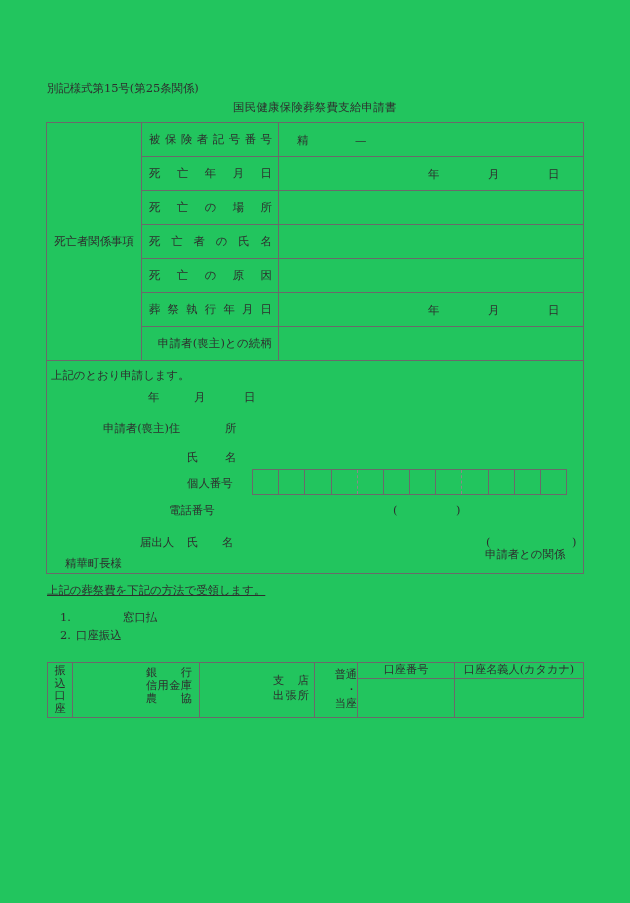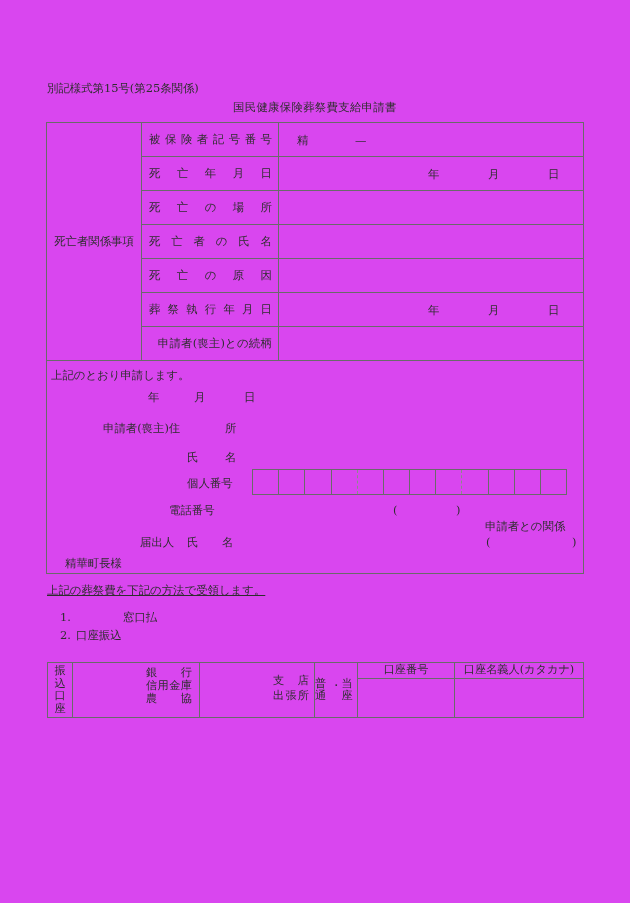--- a/index.html
+++ b/index.html
@@ -1,19 +1,19 @@
 <!DOCTYPE html>
 <html><head>
   <meta charset="utf-8">
   <style>
     html, body { margin: 0; padding: 0; background: #ffffff; }
     body { width: 630px; height: 903px; position: relative; overflow: hidden; }
     #page {
       position: absolute; left: 0; top: 0; width: 630px; height: 903px;
-      background: #d946ef; color: #2e2e2e;
+      background: #22c55e; color: #2e2e2e;
       font-family: "DejaVu Serif", "Liberation Serif", serif;
       font-size: 11.4px; line-height: 1;
     }
     .abs { position: absolute; white-space: nowrap; line-height: 12px; }
 
     
     #main-table {
       position: absolute; left: 46px; top: 122px;
       border-collapse: collapse; table-layout: fixed;
       width: 538px;
@@ -56,21 +56,21 @@
       border: 1px solid #6a6a6a; padding: 0; vertical-align: middle;
       position: relative; font-size: 11.2px; line-height: 12.5px;
     }
     #bank-table .h { height: 15px; text-align: center; }
     #bank-table .b { height: 38px; }
     .vstack { display: flex; flex-direction: column; align-items: center; line-height: 12.5px; }
     .bank-types { position: absolute; left: 73px; top: 4px; width: 46px; }
     .bank-types .row { display: flex; justify-content: space-between; height: 13px; }
     .branch { position: absolute; left: 73px; top: 12px; width: 36px; }
     .branch .row { display: flex; justify-content: space-between; height: 15px; }
-    .acct-type { display: flex; align-items: flex-start; }
+    .acct-type { display: flex; flex-direction: column; align-items: flex-end; }
   </style>
 </head>
 <body>
 
 <div id="page">
 
   <div class="abs" style="left:47px; top:82px;">別記様式第15号(第25条関係)</div>
   <div class="abs" style="left:233px; top:101px; letter-spacing:0.3px;">国民健康保険葬祭費支給申請書</div>
 
   <table id="main-table">
@@ -205,21 +205,21 @@
     <div class="pn"></div>
     <div class="pn"></div>
     <div class="pn"></div>
   </div>
 
   <div class="abs" style="left:169px; top:504px;">電話番号</div>
   <div class="abs" style="left:393px; top:504px;">(</div>
   <div class="abs" style="left:456px; top:504px;">)</div>
   <div class="abs" style="left:260px; top:500px; width:200px; height:18px;"></div>
 
-  <div class="abs" style="left:485px; top:520px;">申請者との関係</div>
+  <div class="abs" style="left:485px; top:548px;">申請者との関係</div>
   <div class="abs" style="left:486px; top:536px;">(</div>
   <div class="abs" style="left:572px; top:536px;">)</div>
   <div class="abs" style="left:494px; top:533px; width:74px; height:18px;"></div>
 
   <div class="abs" style="left:140px; top:536px;">届出人</div>
   <div class="abs" style="left:187px; top:536px;">氏</div>
   <div class="abs" style="left:222px; top:536px;">名</div>
   <div class="abs" style="left:260px; top:532px; width:210px; height:18px;"></div>
 
   <div class="abs" style="left:65px; top:557px;">精華町長様</div>

